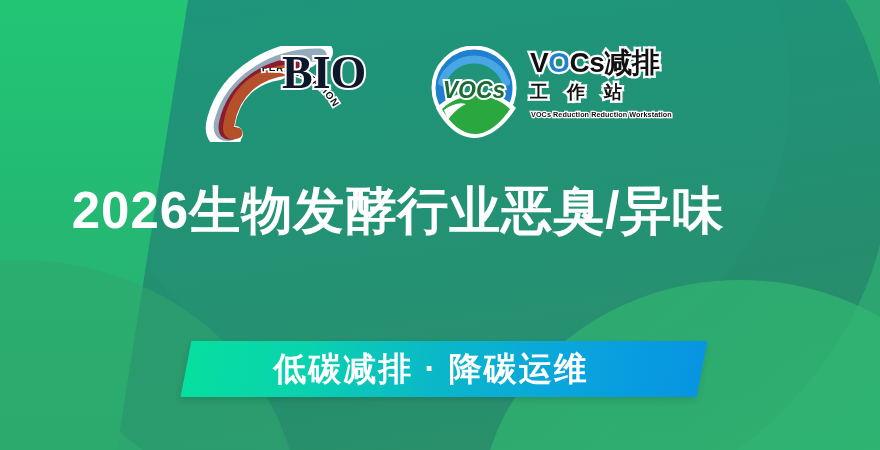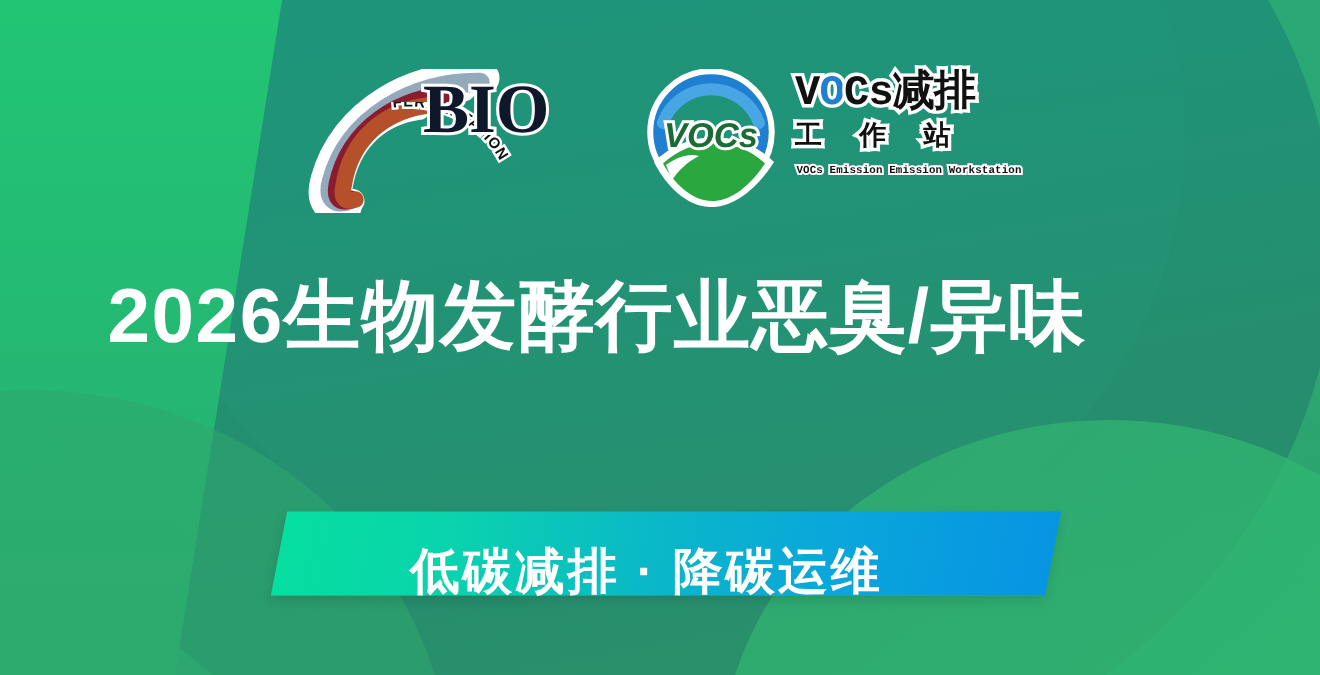--- a/index.html
+++ b/index.html
@@ -156,21 +156,20 @@
   .vocs-emblem {
     position: relative;
     width: 96px;
     height: 92px;
     flex: 0 0 auto;
   }
   .vocs-text {
     position: relative;
     width: 146px;
     height: 86px;
-    font-family: Liberation Mono, monospace;
   }
   .vocs-line1 {
     position: absolute;
     top: 2px;
     left: 0;
     font-size: 28px;
     font-weight: bold;
     line-height: 30px;
     color: #111111;
     -webkit-text-stroke: 4.5px #ffffff;
@@ -239,21 +238,21 @@
     top: 0;
     width: 516px;
     height: 56px;
     background: linear-gradient(90deg, #06dfa0 0%, #0ad3ad 22%, #0ab8c8 48%, #0aa6dc 72%, #0794e2 100%);
     transform: skewX(-11deg);
     box-shadow: 0 3px 7px rgba(0,0,0,.12);
   }
   .subtitle-text {
     position: absolute;
     left: 0;
-    top: 12px;
+    top: 0;
     width: 862px;
     height: 56px;
     display: flex;
     align-items: center;
     justify-content: center;
     color: #ffffff;
     font-size: 33px;
     font-weight: bold;
     letter-spacing: 2px;
     white-space: nowrap;
@@ -318,21 +317,21 @@
         <path d="M 14 63 C 33 45, 63 45, 82 63 C 70 81, 57 88, 47 88 C 33 88, 21 76, 14 63 Z" fill="#2aa83f"></path>
 
         <path d="M 16 64 C 24 58, 32 56, 38 58 C 30 62, 24 68, 20 74 Z" fill="#ffffff"></path>
 
         <text x="46" y="52" text-anchor="middle" font-family="Liberation Sans, sans-serif" font-size="23" font-weight="bold" font-style="italic" fill="#1b6b34" stroke="#ffffff" stroke-width="4" paint-order="stroke">VOCs</text>
       </svg>
 
       <div class="vocs-text">
         <div class="vocs-line1"><span>V</span><span class="bluedot">O</span><span>Cs减排</span></div>
         <div class="vocs-line2">工 作 站</div>
-        <div class="vocs-sub">VOCs Emission Emission Workstation</div>
+        <div class="vocs-sub">VOCs Reduction Reduction Workstation</div>
       </div>
     </div>
 
   </div>
 
   <div class="title-block">
     <div class="title-line">2026生物发酵行业恶臭/异味</div>
   </div>
 
   <div class="subtitle-wrap">

